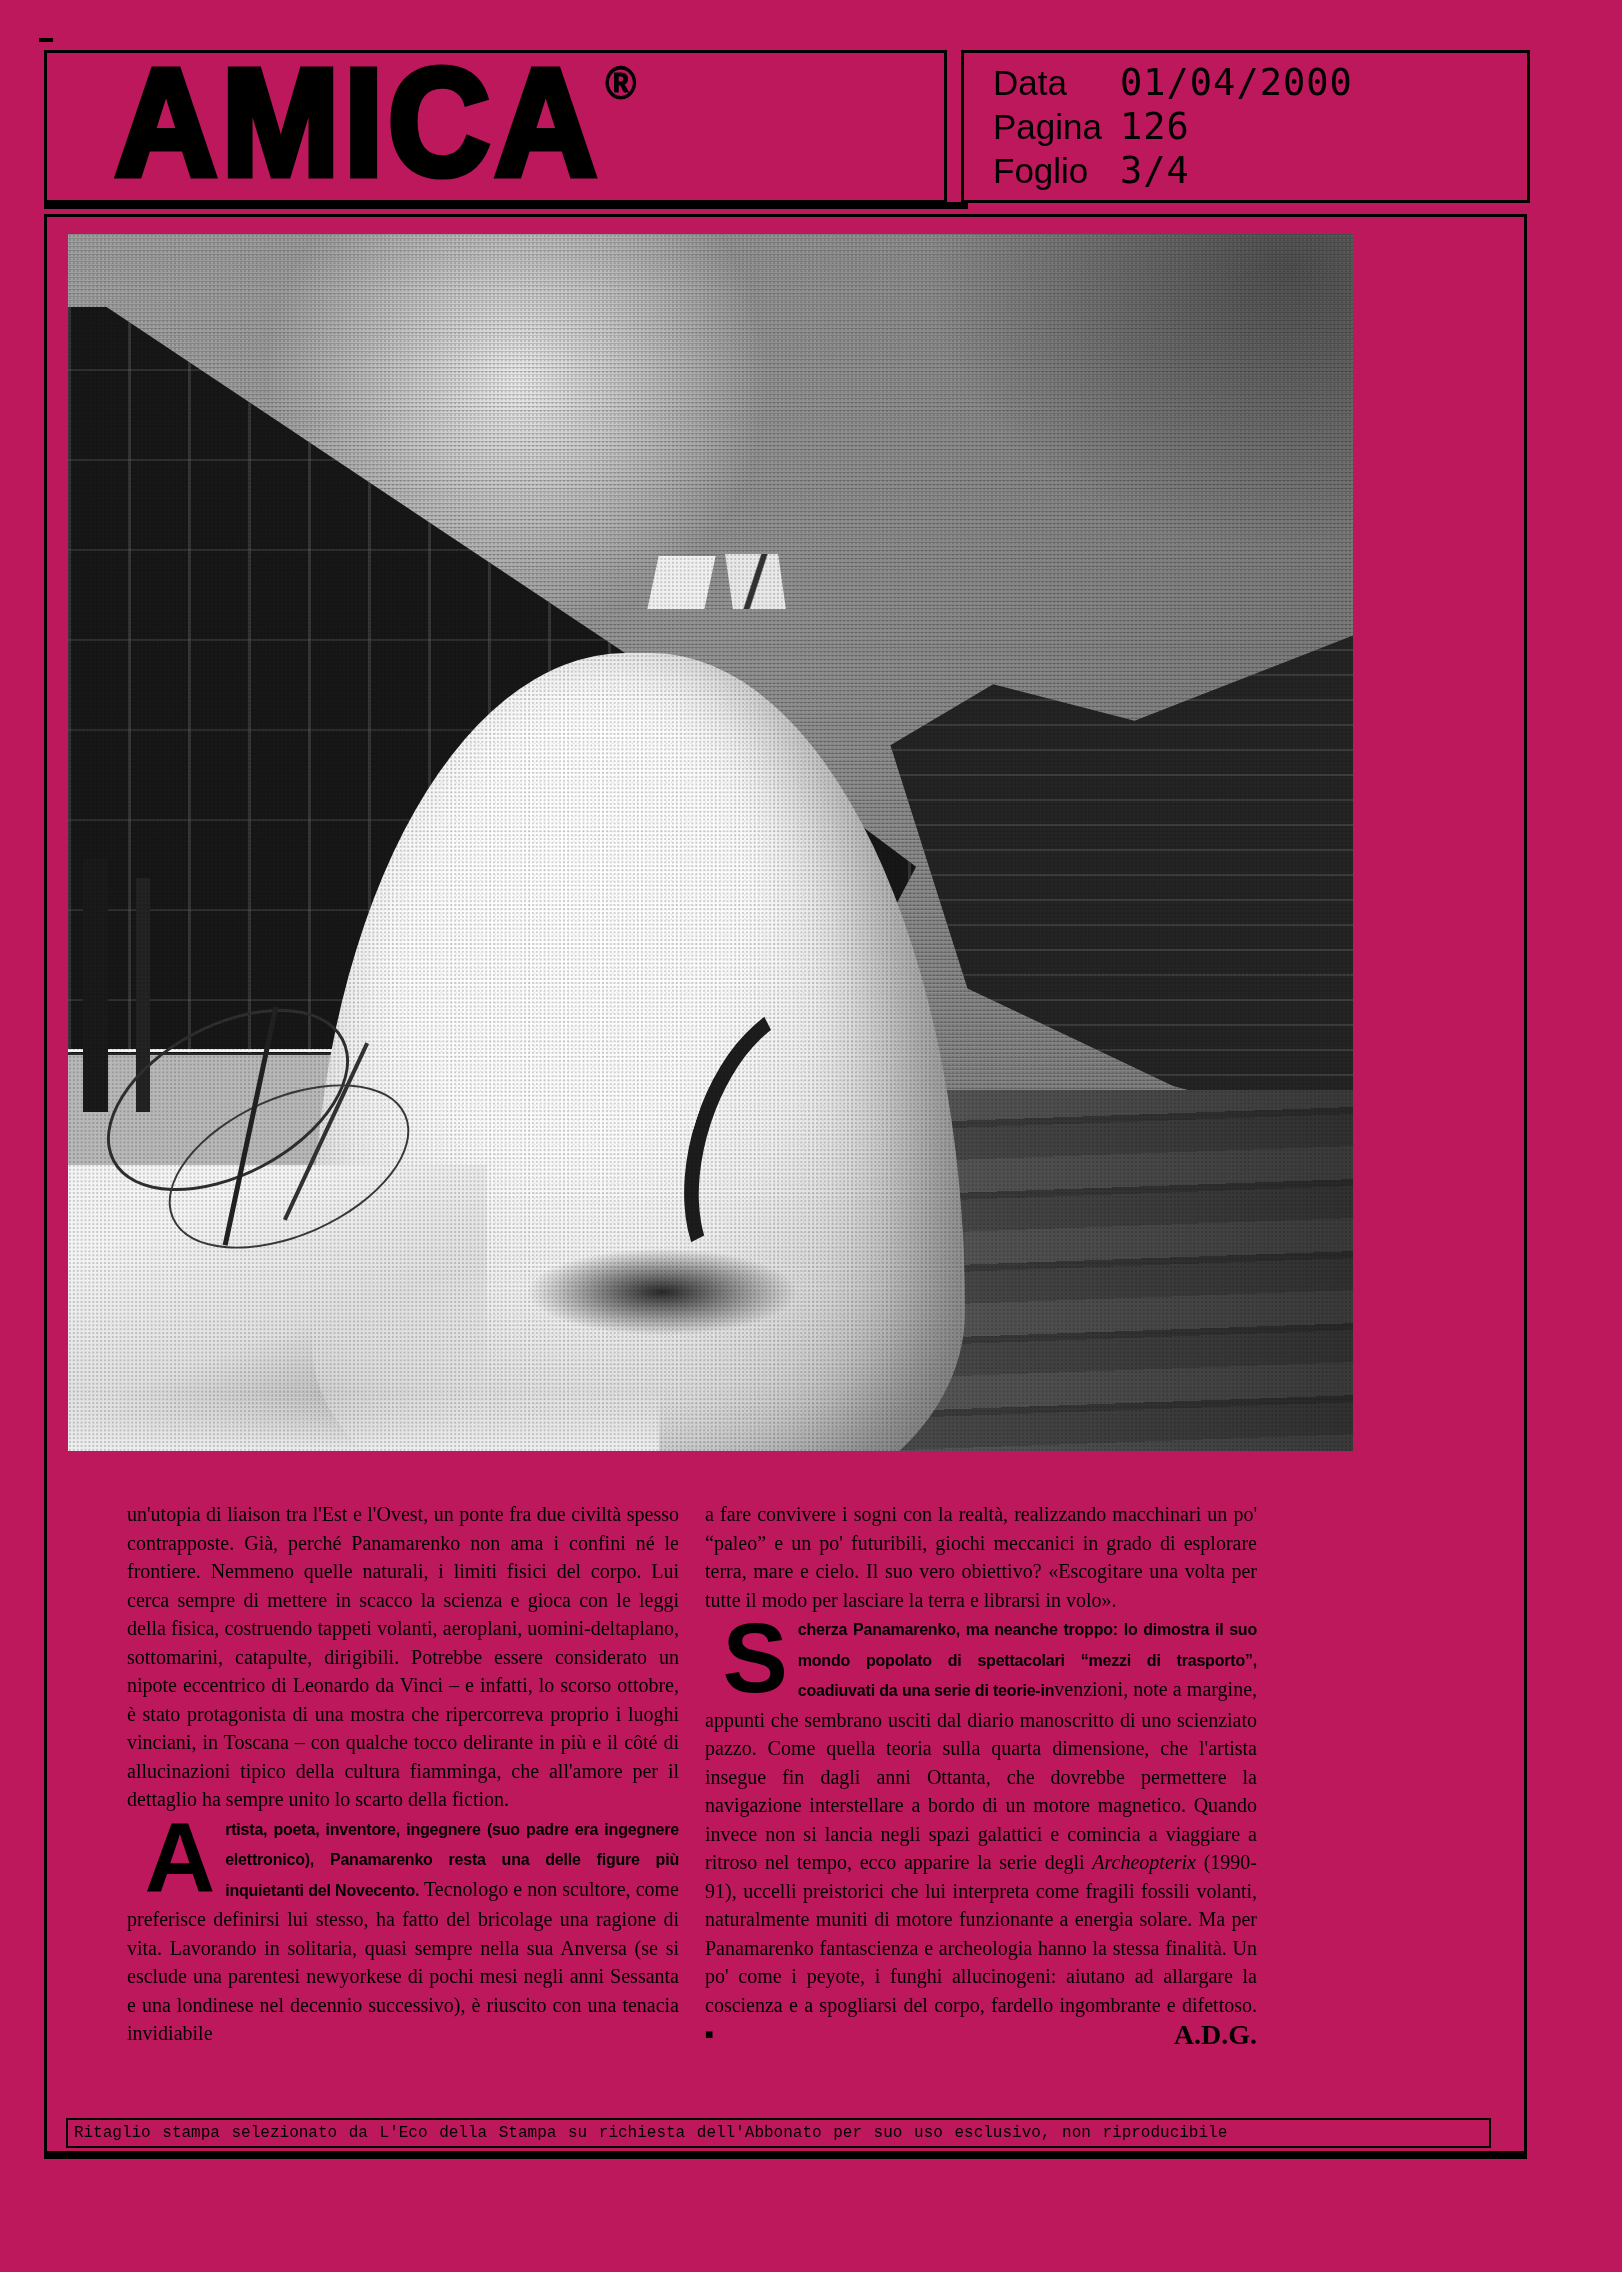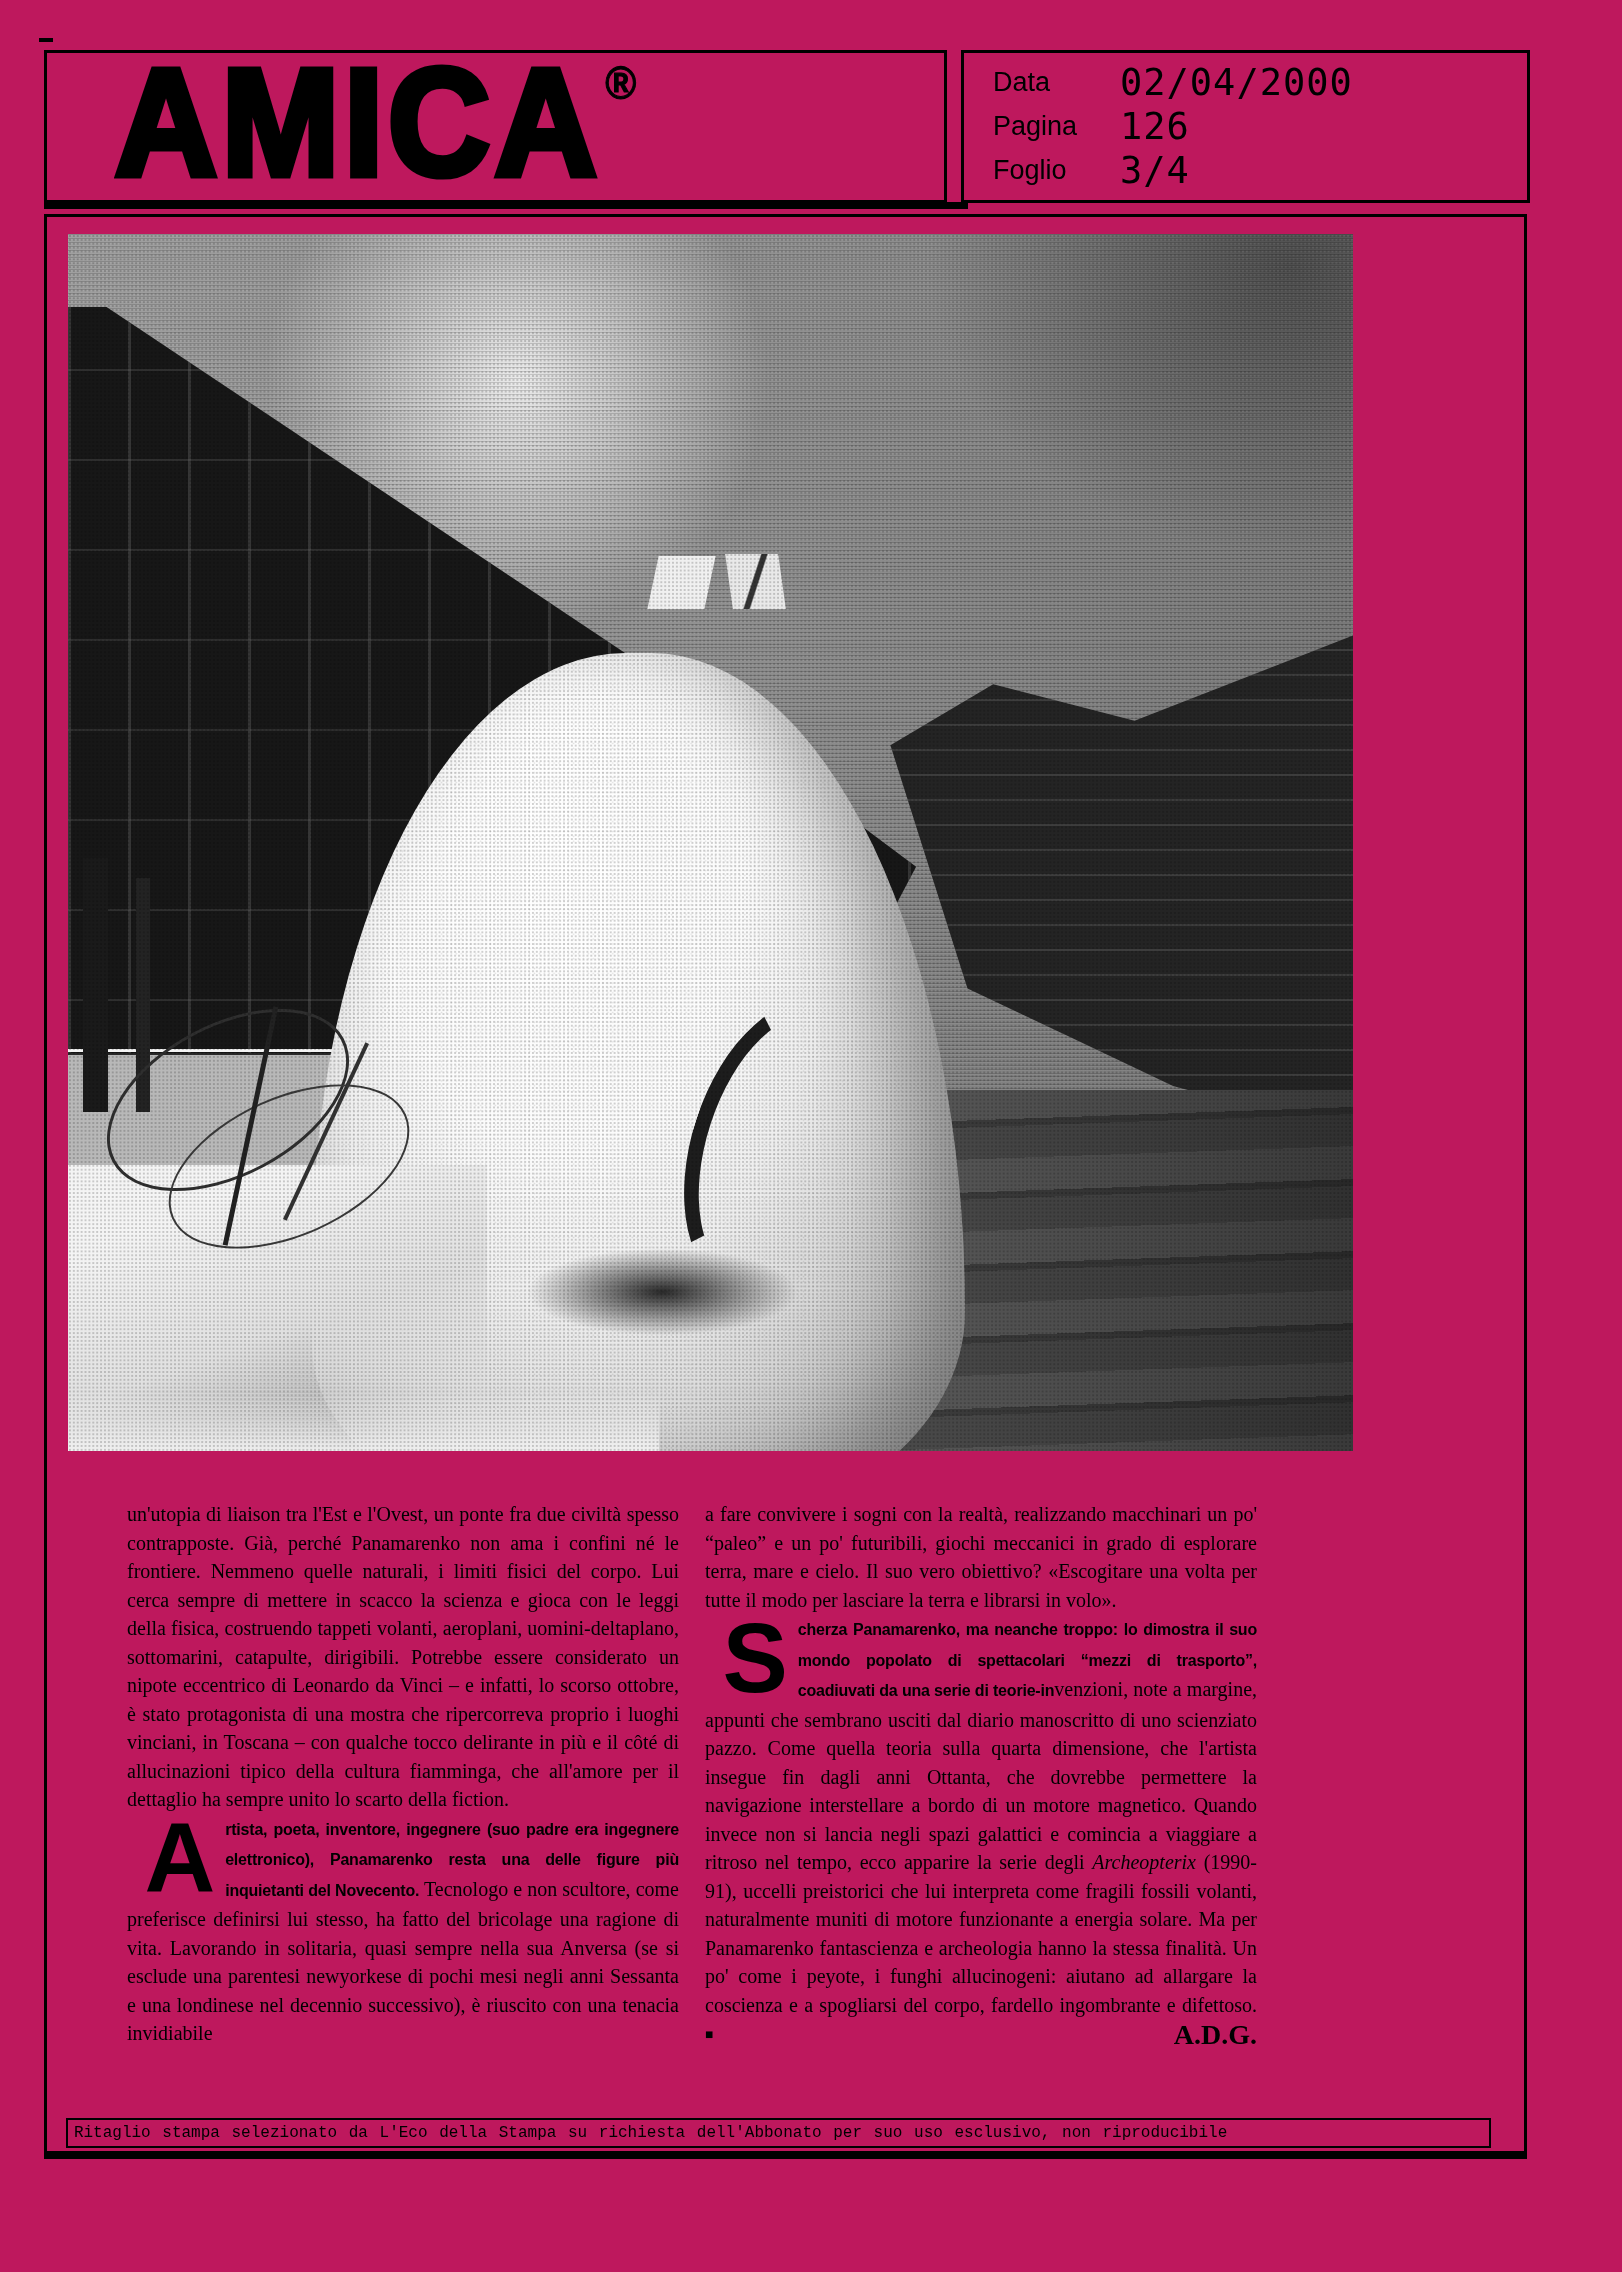--- a/index.html
+++ b/index.html
@@ -15,21 +15,21 @@
   .logo-text{position:absolute;left:68px;top:-2px;font-family:"Liberation Sans",sans-serif;
              font-weight:bold;font-size:144px;line-height:145px;letter-spacing:4.9px;
              -webkit-text-stroke:6.8px #000;transform:scale(.98,1.06);transform-origin:left center;white-space:nowrap;}
   .logo-reg{display:inline-block;font-size:43px;-webkit-text-stroke:1px #000;
             position:relative;top:-72px;left:3.9px;letter-spacing:0;}
   .header-rule{left:44px;top:202px;width:924px;height:6.8px;background:#000;}
 
   .data-box{left:961px;top:50px;width:569px;height:153px;border:3.9px solid #000;box-sizing:border-box;
             padding:7.8px 0 0 29px;}
   .data-row{display:flex;align-items:center;height:44px;}
-  .data-label{width:127px;font-family:"Liberation Sans",sans-serif;font-size:27px;}
+  .data-label{width:127px;font-family:"Liberation Sans",sans-serif;font-size:35px;}
   .data-value{font-family:"DejaVu Sans Mono",monospace;font-size:37px;letter-spacing:1px;}
 
   
   .main-box{left:44px;top:214px;width:1483px;height:1945px;border:3.9px solid #000;border-bottom-width:8.8px;
             box-sizing:border-box;}
 
   
   .photo{left:68px;top:234px;width:1285px;height:1217px;overflow:hidden;background:#969696;}
   .photo .abs{position:absolute;}
   .ph-base{inset:0;background:linear-gradient(105deg,#a0a0a0 0%,#929292 45%,#808080 75%,#6f6f6f 100%);}
@@ -105,21 +105,21 @@
   <div class="abs scan-tick"></div>
 
   <div class="abs logo-box">
     <div class="logo-text"><span>AMICA</span><span class="logo-reg">®</span></div>
   </div>
   <div class="abs header-rule"></div>
 
   <div class="abs data-box">
     <div class="data-row">
       <span class="data-label">Data</span>
-      <span class="data-value">02/04/2000</span>
+      <span class="data-value">01/04/2000</span>
     </div>
     <div class="data-row">
       <span class="data-label">Pagina</span>
       <span class="data-value">126</span>
     </div>
     <div class="data-row">
       <span class="data-label">Foglio</span>
       <span class="data-value">3/4</span>
     </div>
   </div>

